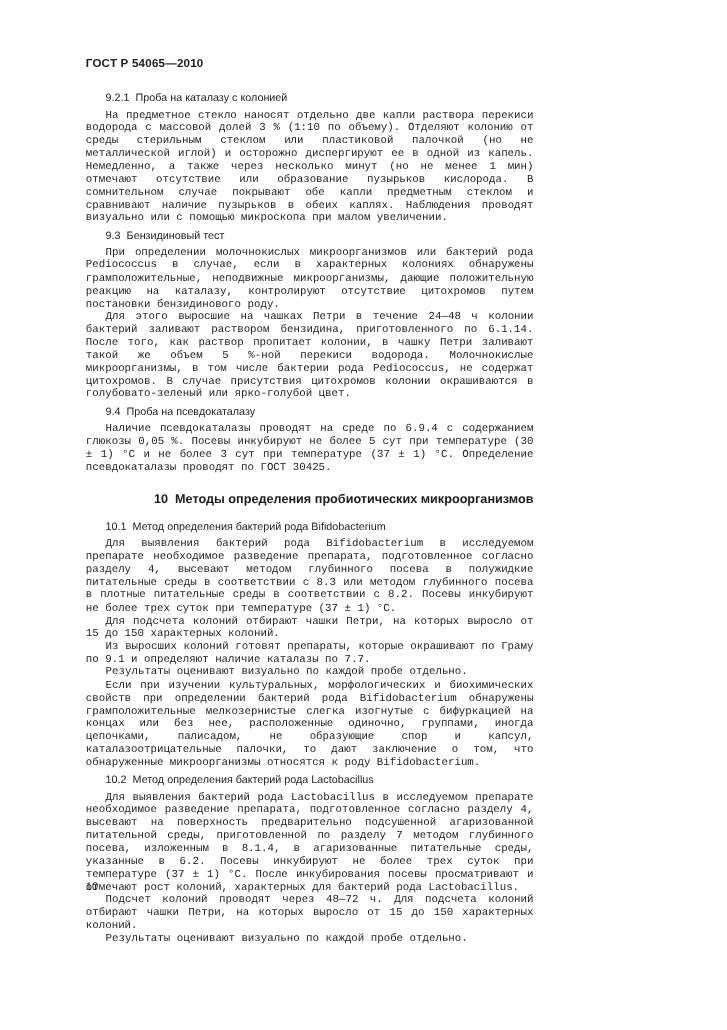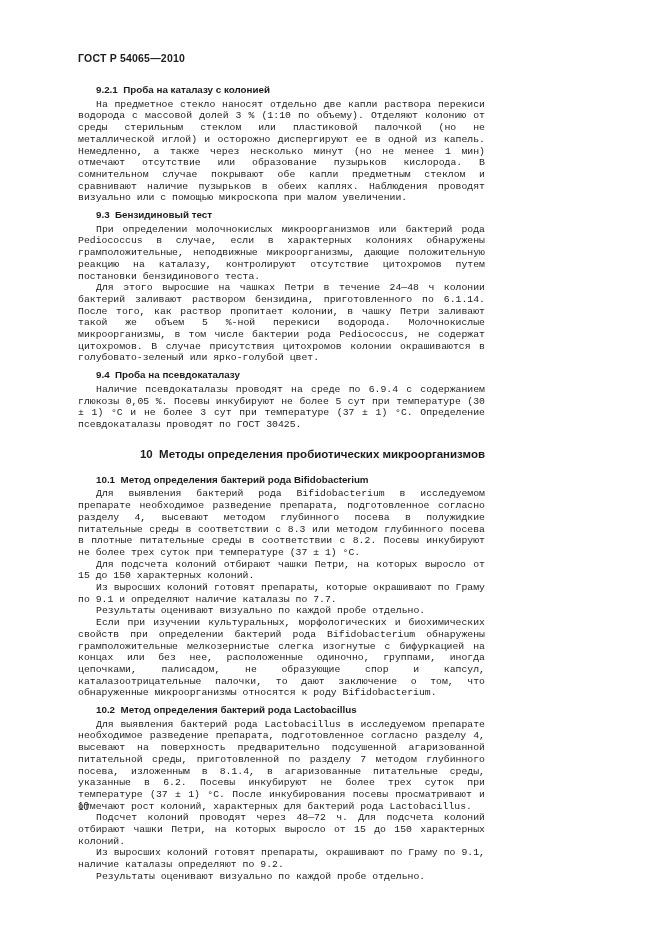--- a/index.html
+++ b/index.html
@@ -29,21 +29,21 @@
     text-align: justify;
     hyphens: auto;
   }
 
   .para {
     text-indent: 18px;
     font-family: Liberation Mono, monospace;
   }
 
   .h4 {
-    font-weight: bold;
+    font-weight: normal;
     text-indent: 18px;
     text-align: left;
     margin: 5px 0 3px 0;
   }
 
   .h2 {
     font-weight: bold;
     font-size: 11.5px;
     line-height: 13px;
     text-indent: 18px;
@@ -65,38 +65,37 @@
 <div class="page">
 
   <div class="doc-header">ГОСТ Р 54065—2010</div>
 
   <div class="content">
 
     <p class="h4">9.2.1&nbsp;&nbsp;Проба на каталазу с колонией</p>
     <p class="para">На предметное стекло наносят отдельно две капли раствора перекиси водорода с массовой долей 3 % (1:10 по объему). Отделяют колонию от среды стерильным стеклом или пластиковой палочкой (но не металлической иглой) и осторожно диспергируют ее в одной из капель. Немедленно, а также через несколько минут (но не менее 1 мин) отмечают отсутствие или образование пузырьков кислорода. В сомнительном случае покрывают обе капли предметным стеклом и сравнивают наличие пузырьков в обеих каплях. Наблюдения проводят визуально или с помощью микроскопа при малом увеличении.</p>
 
     <p class="h4">9.3&nbsp;&nbsp;Бензидиновый тест</p>
-    <p class="para">При определении молочнокислых микроорганизмов или бактерий рода Pediococcus в случае, если в характерных колониях обнаружены грамположительные, неподвижные микроорганизмы, дающие положительную реакцию на каталазу, контролируют отсутствие цитохромов путем постановки бензидинового теста.</p>
+    <p class="para">При определении молочнокислых микроорганизмов или бактерий рода Pediococcus в случае, если в характерных колониях обнаружены грамположительные, неподвижные микроорганизмы, дающие положительную реакцию на каталазу, контролируют отсутствие цитохромов путем постановки бензидинового роду.</p>
     <p class="para">Для этого выросшие на чашках Петри в течение 24—48 ч колонии бактерий заливают раствором бензидина, приготовленного по 6.1.14. После того, как раствор пропитает колонии, в чашку Петри заливают такой же объем 5 %-ной перекиси водорода. Молочнокислые микроорганизмы, в том числе бактерии рода Pediococcus, не содержат цитохромов. В случае присутствия цитохромов колонии окрашиваются в голубовато-зеленый или ярко-голубой цвет.</p>
 
     <p class="h4">9.4&nbsp;&nbsp;Проба на псевдокаталазу</p>
     <p class="para">Наличие псевдокаталазы проводят на среде по 6.9.4 с содержанием глюкозы 0,05 %. Посевы инкубируют не более 5 сут при температуре (30 ± 1) °С и не более 3 сут при температуре (37 ± 1) °С. Определение псевдокаталазы проводят по ГОСТ 30425.</p>
 
     <p class="h2">10&nbsp;&nbsp;Методы определения пробиотических микроорганизмов</p>
 
     <p class="h4">10.1&nbsp;&nbsp;Метод определения бактерий рода Bifidobacterium</p>
     <p class="para">Для выявления бактерий рода Bifidobacterium в исследуемом препарате необходимое разведение препарата, подготовленное согласно разделу 4, высевают методом глубинного посева в полужидкие питательные среды в соответствии с 8.3 или методом глубинного посева в плотные питательные среды в соответствии с 8.2. Посевы инкубируют не более трех суток при температуре (37 ± 1) °С.</p>
     <p class="para">Для подсчета колоний отбирают чашки Петри, на которых выросло от 15 до 150 характерных колоний.</p>
     <p class="para">Из выросших колоний готовят препараты, которые окрашивают по Граму по 9.1 и определяют наличие каталазы по 7.7.</p>
     <p class="para">Результаты оценивают визуально по каждой пробе отдельно.</p>
     <p class="para">Если при изучении культуральных, морфологических и биохимических свойств при определении бактерий рода Bifidobacterium обнаружены грамположительные мелкозернистые слегка изогнутые с бифуркацией на концах или без нее, расположенные одиночно, группами, иногда цепочками, палисадом, не образующие спор и капсул, каталазоотрицательные палочки, то дают заключение о том, что обнаруженные микроорганизмы относятся к роду Bifidobacterium.</p>
 
     <p class="h4">10.2&nbsp;&nbsp;Метод определения бактерий рода Lactobacillus</p>
     <p class="para">Для выявления бактерий рода Lactobacillus в исследуемом препарате необходимое разведение препарата, подготовленное согласно разделу 4, высевают на поверхность предварительно подсушенной агаризованной питательной среды, приготовленной по разделу 7 методом глубинного посева, изложенным в 8.1.4, в агаризованные питательные среды, указанные в 6.2. Посевы инкубируют не более трех суток при температуре (37 ± 1) °С. После инкубирования посевы просматривают и отмечают рост колоний, характерных для бактерий рода Lactobacillus.</p>
     <p class="para">Подсчет колоний проводят через 48—72 ч. Для подсчета колоний отбирают чашки Петри, на которых выросло от 15 до 150 характерных колоний.</p>
-    <p class="para">Из выросших колоний готовят препараты, окрашивают по Граму по 9.1, наличие каталазы определяют по 9.2.</p>
     <p class="para">Результаты оценивают визуально по каждой пробе отдельно.</p>
 
   </div>
 
   <div class="page-number">10</div>
 
 </div>
 
 </body></html>

